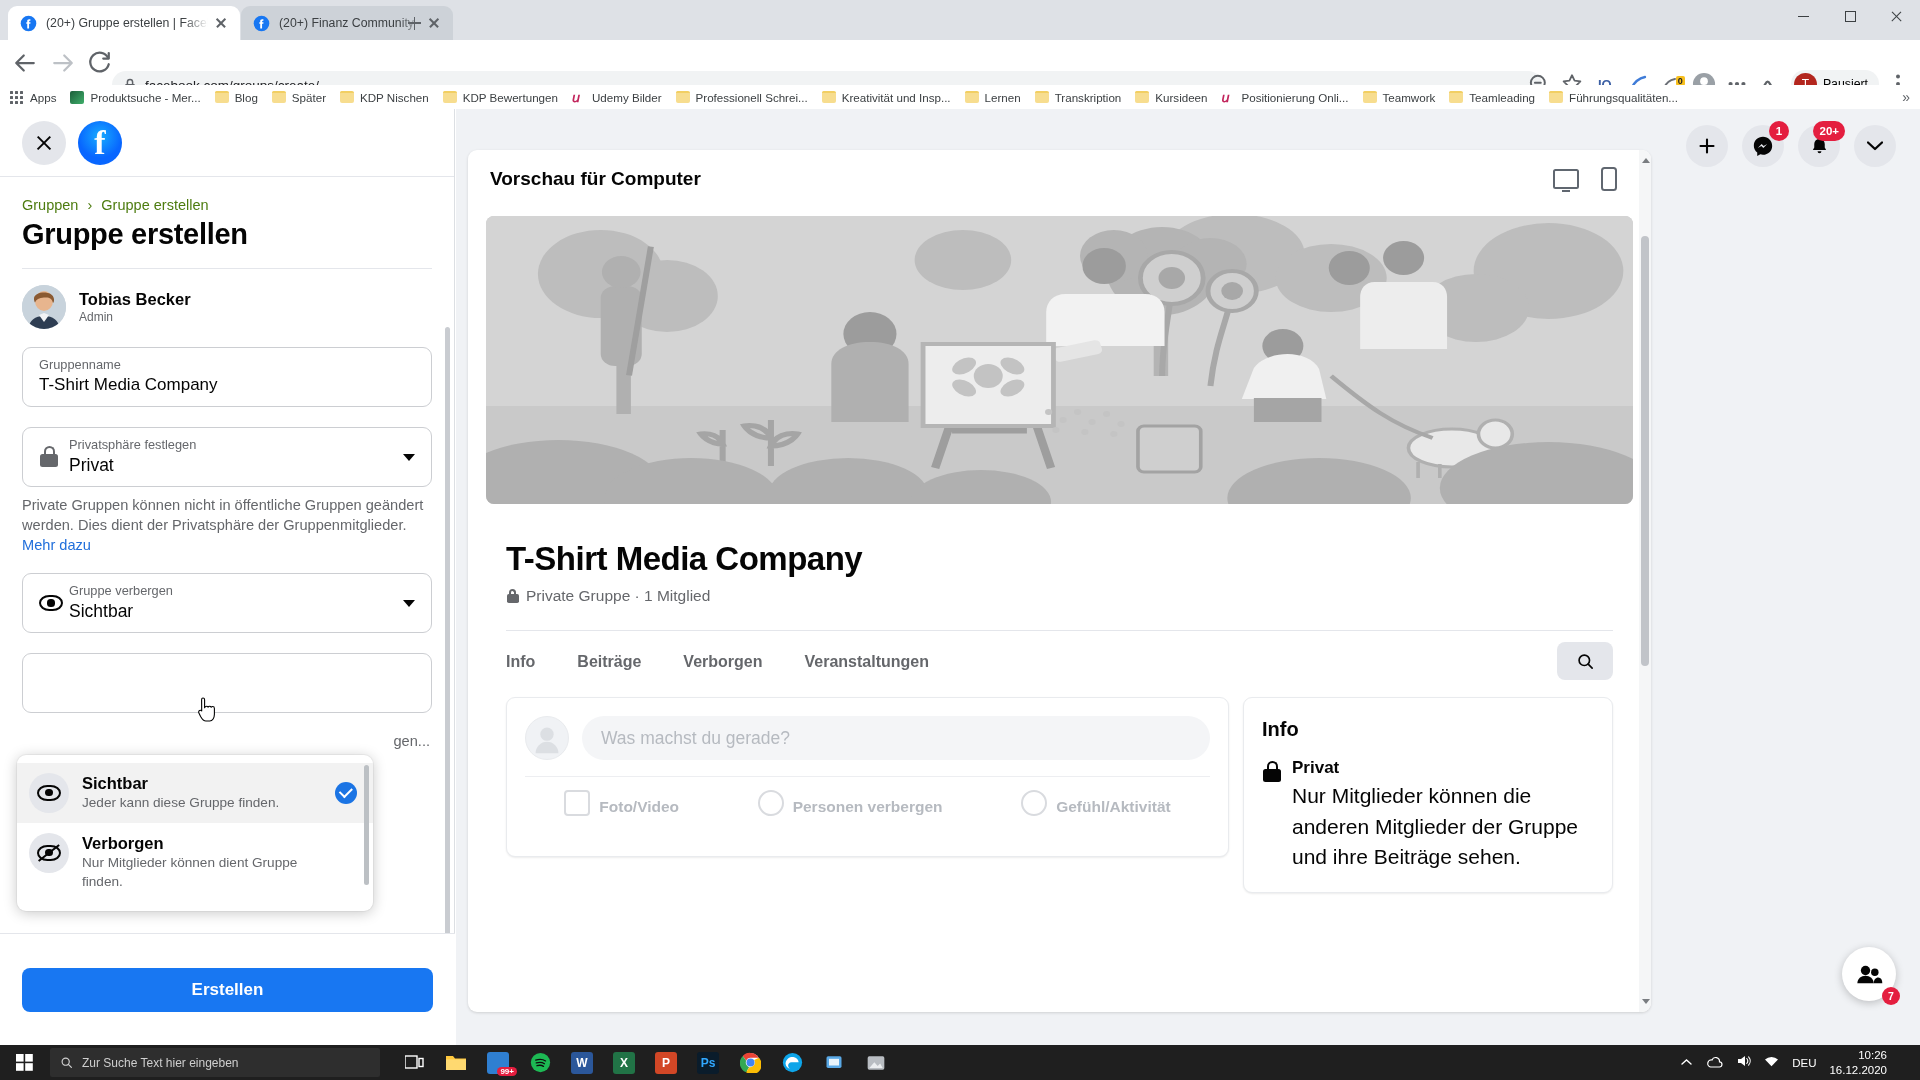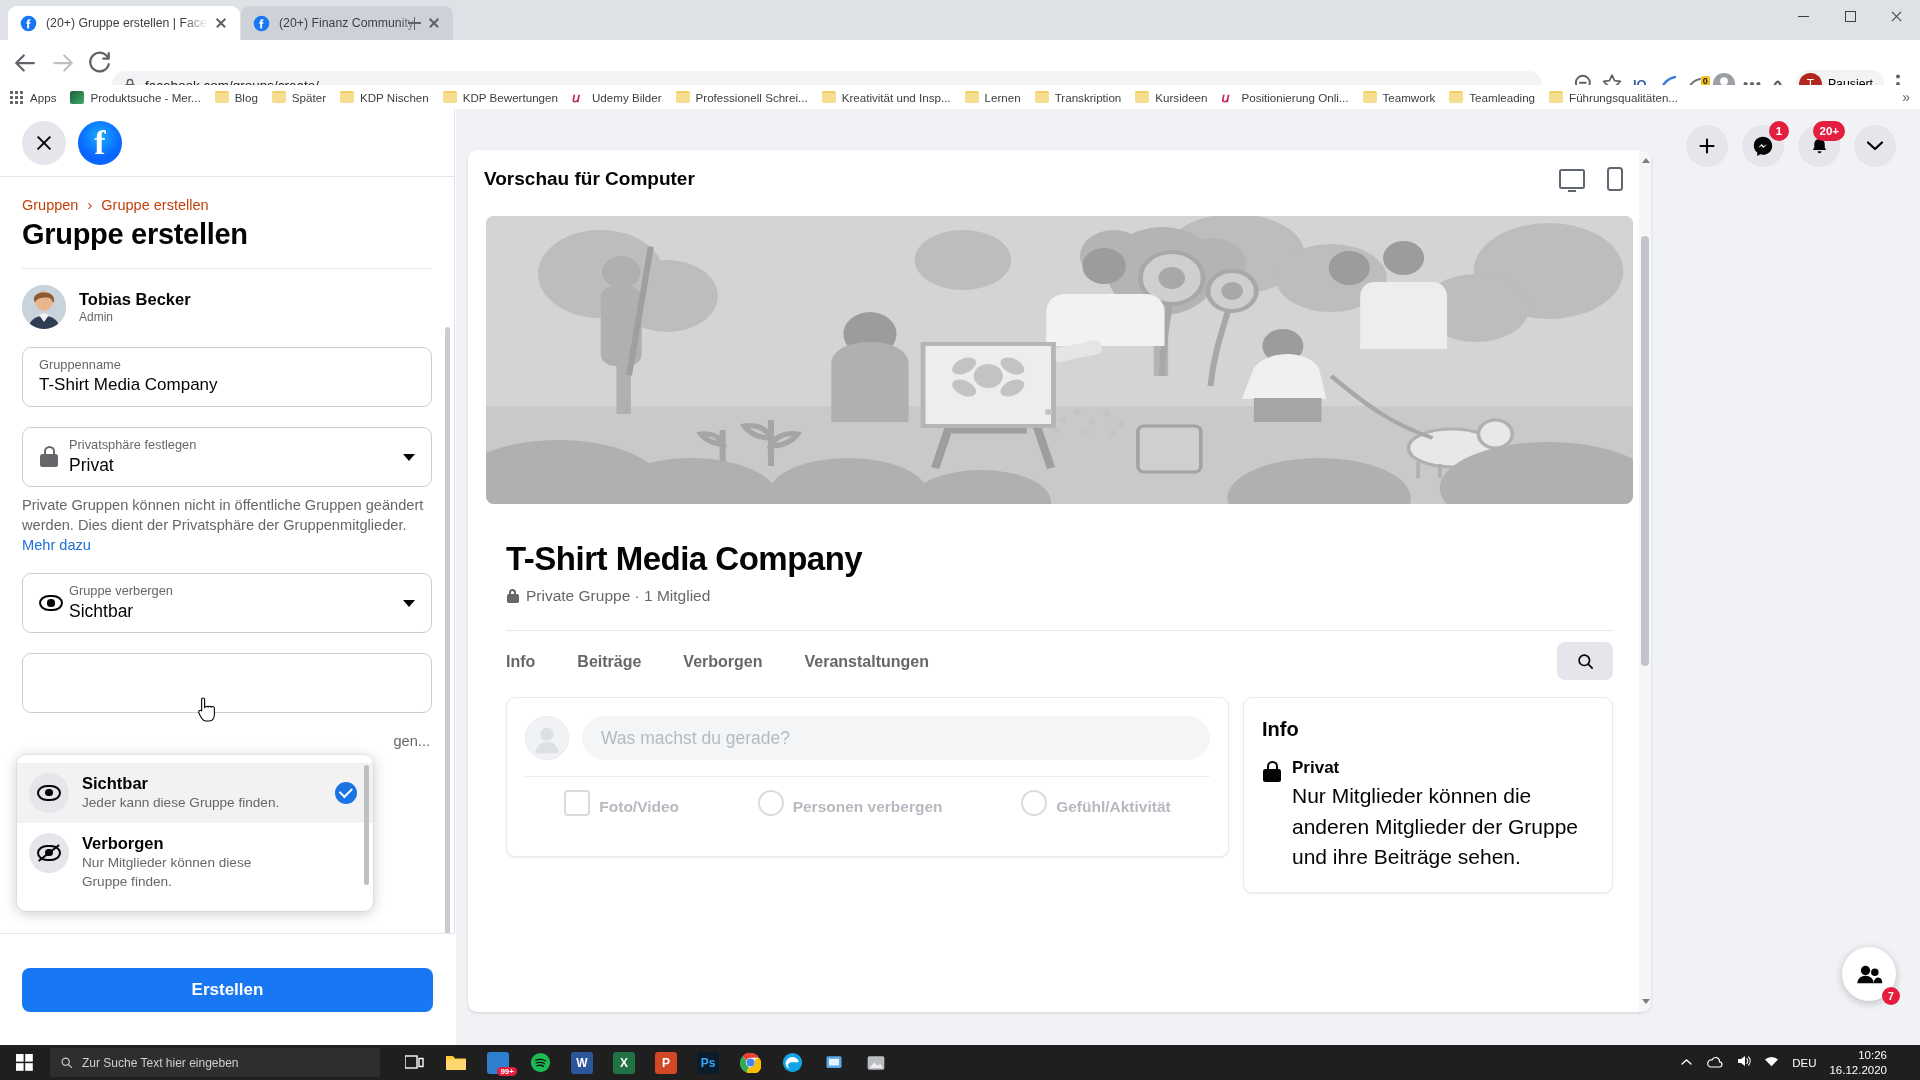--- a/index.html
+++ b/index.html
@@ -37,21 +37,21 @@
   .wb-min i { left:16px; top:16px; width:11px; height:1.3px; }
   .wb-max i { left:17px; top:11px; width:11px; height:11px; background:transparent; border:1.3px solid #3c4043; }
   .wb-close i:nth-child(1), .wb-close i:nth-child(2){ left:16px; top:16px; width:13px; height:1.3px; }
   .wb-close i:nth-child(1){ transform:rotate(45deg);} .wb-close i:nth-child(2){ transform:rotate(-45deg);}
 
   .toolbar { position:absolute; top:40px; left:0; width:1920px; height:45px; background:#fff; }
   .nav-ico { position:absolute; top:8px; width:30px; height:30px; }
   .omnibox { position:absolute; left:112px; top:31px; width:1430px; height:28px;
              background:#f1f3f4; border-radius:14px; display:flex; align-items:center; padding:0 12px; }
   .omni-url { font-size:13.5px; color:#202124; margin-left:9px; }
-  .tb-right { position:absolute; right:8px; top:30px; display:flex; align-items:center; }
+  .tb-right { position:absolute; right:8px; top:30px; display:flex; align-items:center; gap:5px; }
   .tb-ico { width:28px; height:28px; position:relative; }
   .profile-pill { display:flex; align-items:center; height:28px; background:#f1f3f4; border-radius:14px;
                   padding:0 11px 0 3px; margin-left:2px; }
   .profile-av { width:23px; height:23px; border-radius:50%; background:#b3261e; color:#fff;
                 font-size:12px; display:flex; align-items:center; justify-content:center; margin-right:6px; }
   .profile-name { font-size:12.3px; color:#000000; }
 
   .bookmarks { position:absolute; top:85px; left:0; width:1920px; height:24px; background:#fff;
                display:flex; align-items:center; padding-left:10px; overflow:hidden; }
   .bm { display:flex; align-items:center; margin-right:14px; white-space:nowrap; }
@@ -73,21 +73,21 @@
   .xbtn { width:44px; height:44px; border-radius:50%; background:#e4e6eb; position:relative; margin-right:12px; }
   .xbtn::before,.xbtn::after{ content:""; position:absolute; left:13px; top:21px; width:18px; height:2.2px; background:#050505;}
   .xbtn::before{transform:rotate(45deg);} .xbtn::after{transform:rotate(-45deg);}
   .fb-logo { width:44px; height:44px; border-radius:50%;
              background:radial-gradient(circle at 50% 35%, #18acfe 0%, #0866ff 60%, #0866ff 100%);
              position:relative; }
   .fb-logo span { position:absolute; left:0; right:0; top:3px; text-align:center; color:#fff;
                   font-family:"Liberation Serif", serif; font-weight:bold; font-size:34px; }
 
   .left-body { position:relative; height:790px; overflow:hidden; padding:0 22px; }
-  .crumb { font-size:14.5px; color:#c2410c; padding-top:20px; }
+  .crumb { font-size:14.5px; color:#4d7c0f; padding-top:20px; }
   .crumb .sep { margin:0 5px; }
   .h1 { font-size:29px; font-weight:bold; color:#050505; margin-top:5px; letter-spacing:-0.3px; }
   .divider { height:1px; background:#e4e6eb; margin:17px 0 0; }
 
   .user-row { display:flex; align-items:center; padding:16px 0 18px; }
   .avatar { width:44px; height:44px; border-radius:50%; overflow:hidden; flex:0 0 44px; margin-right:13px;
             background:#c9d2da; position:relative; }
   .u-name { font-size:16.5px; color:#050505; font-weight:600; line-height:1.25; }
   .u-role { font-size:12px; color:#65676b; line-height:1.35; }
 
@@ -137,21 +137,21 @@
                border-top:1px solid #e4e6eb; display:flex; align-items:center; padding:0 22px; }
   .primary-btn { width:100%; height:44px; background:#1877f2; border:none; border-radius:8px; color:#fff;
                  font-size:17px; font-weight:bold; font-family:inherit; }
 
   .lscroll { position:absolute; right:4px; top:150px; width:5px; height:640px; background:#c9ccd1; border-radius:3px; }
 
   
   .right { position:absolute; left:456px; top:0; width:1464px; height:936px; background:#f0f2f5; }
   .pvcard { position:absolute; left:12px; top:41px; width:1183px; height:862px; background:#fff;
             border-radius:9px; box-shadow:0 1px 3px rgba(0,0,0,0.14); overflow:hidden; }
-  .pv-head { height:58px; display:flex; align-items:center; padding:0 16px; }
+  .pv-head { height:58px; display:flex; align-items:center; padding:0 22px; }
   .pv-title { font-size:19px; font-weight:bold; color:#050505; flex:1 1 auto; }
   .pv-toggle { display:flex; gap:22px; align-items:center; padding-right:12px; }
   .mon { width:26px; height:20px; border:2.3px solid #606770; border-radius:2.5px; position:relative; }
   .mon::after { content:""; position:absolute; left:7px; top:19px; width:8px; height:2.3px; background:#606770; }
   .phone { width:16px; height:24px; border:2.3px solid #606770; border-radius:3.5px; }
 
   .cover { position:absolute; left:18px; top:66px; right:18px; height:288px; border-radius:8px; overflow:hidden; }
   .cover svg { width:100%; height:100%; display:block; }
 
   .pv-body { position:absolute; left:0; top:362px; right:0; bottom:0; padding:0 38px; }
@@ -508,21 +508,21 @@
           <div class="dd-item">
             <div class="dd-ico">
               <div class="eye">
                   <div class="out"></div>
                   <div class="pupil"></div>
                   <div class="slash"></div>
                 </div>
             </div>
             <div>
               <div class="dd-title">Verborgen</div>
-              <div class="dd-sub">Nur Mitglieder können diese Gruppe finden.</div>
+              <div class="dd-sub">Nur Mitglieder können dient Gruppe finden.</div>
             </div>
           </div>
           <div class="dd-scroll"></div>
         </div>
 
         <div class="lscroll"></div>
       </div>
 
       <svg class="cursor" viewBox="0 0 24 30">
         <path d="M7 3c1 0 1.6.8 1.6 1.7v8.1c.4-.9 1-1.6 1.9-1.6.7 0 1.3.4 1.5 1 .3-.6.9-1 1.6-1 .8 0 1.4.5 1.6 1.1.3-.5.8-.8 1.4-.8 1 0 1.8.8 1.8 1.9v5.8c0 3.6-1.9 6.8-4.6 6.8H9.9c-2.3 0-3.4-1.3-5.3-4.6L2.9 18c-.5-.9-.2-2 .7-2.5.7-.4 1.6-.2 2.1.4l-.1-11.2C5.6 3.8 6.2 3 7 3z" fill="#fff" stroke="#000" stroke-width="1.1" stroke-linejoin="round"></path>

